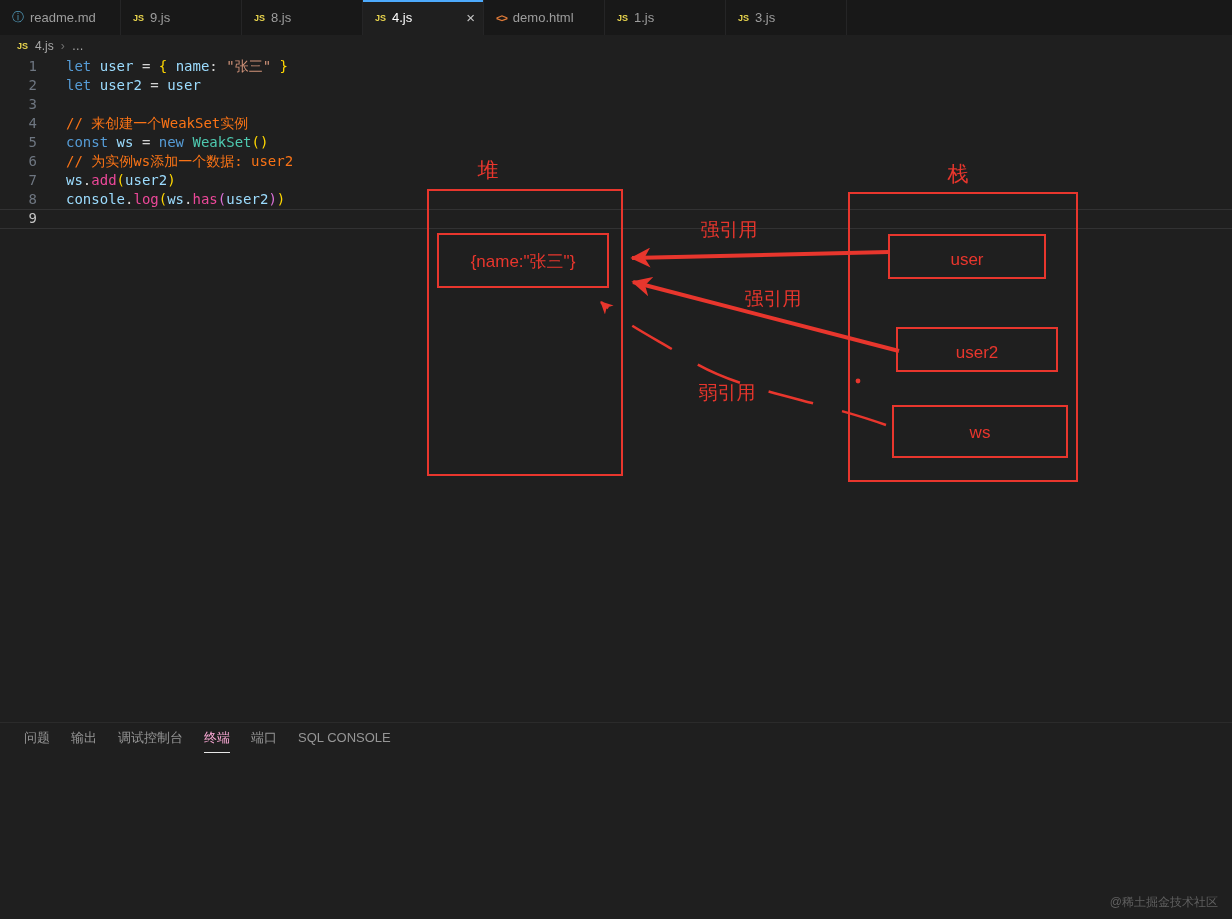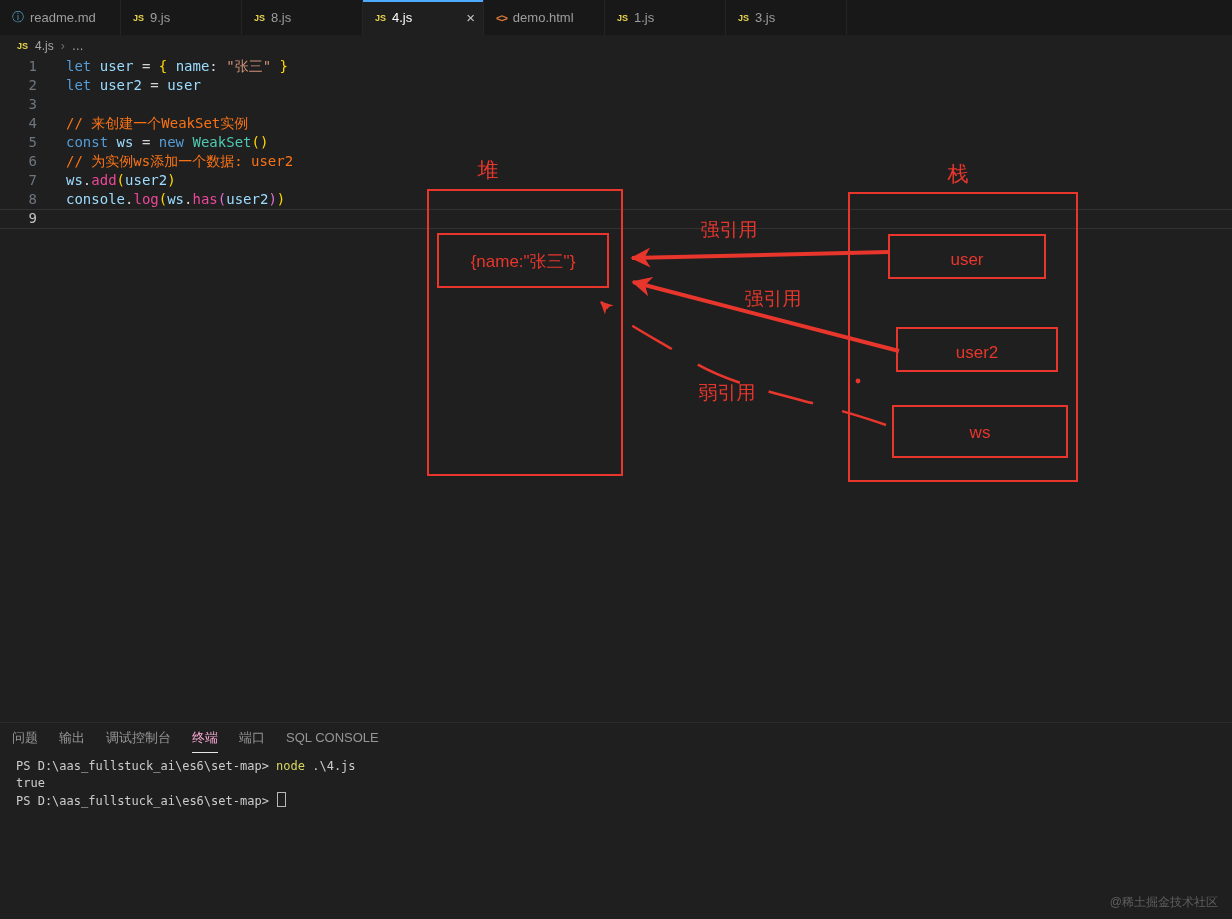--- a/index.html
+++ b/index.html
@@ -42,21 +42,21 @@
   .dg-box{fill:none;stroke:var(--anno);stroke-width:2;}
   .dg-arrow{stroke:var(--anno);stroke-width:4;}
   .dg-dash{fill:none;stroke:var(--anno);stroke-width:2.5;stroke-dasharray:46 30;}
   .dg-title{fill:var(--anno);font-size:21px;text-anchor:middle;font-family:"Liberation Sans",sans-serif;}
   .dg-text{fill:var(--anno);font-size:17px;text-anchor:middle;font-family:"Liberation Sans",sans-serif;}
   .dg-label{fill:var(--anno);font-size:19px;text-anchor:middle;font-family:"Liberation Sans",sans-serif;}
 
   
   .panel{position:absolute;top:722px;left:0;width:100%;height:197px;background:#1f1f1f;
        border-top:1px solid #2b2b2b;z-index:4;box-sizing:border-box;}
-  .panel-tabs{display:flex;gap:21px;height:30px;align-items:stretch;padding-left:12px;}
+  .panel-tabs{display:flex;gap:21px;height:30px;align-items:stretch;padding-left:24px;}
   .ptab{display:flex;align-items:center;font-size:13px;color:#969696;cursor:pointer;
        border-bottom:1px solid transparent;box-sizing:border-box;white-space:nowrap;}
   .ptab.active{color:#f9a8d4;border-bottom:1px solid #e7e7e7;}
   .terminal{padding:5px 0 0 16px;font-family:"DejaVu Sans Mono",monospace;font-size:12px;
        line-height:17px;color:#cccccc;}
   .tline{height:17px;white-space:pre;}
   .tm-p{color:#cccccc}.tm-y{color:#d7d75f}.tm-w{color:#cccccc}
   .cursor{display:inline-block;width:7px;height:13px;border:1px solid #b8b8b8;
        vertical-align:-2px;margin-left:1px;}
 
@@ -182,21 +182,16 @@
 
   <div class="panel">
     <div class="panel-tabs">
         <div class="ptab">问题</div>
         <div class="ptab">输出</div>
         <div class="ptab">调试控制台</div>
         <div class="ptab active">终端</div>
         <div class="ptab">端口</div>
         <div class="ptab">SQL CONSOLE</div>
       </div>
-    <div class="terminal">
-        <div class="tline"><span class="tm-p">PS D:\aas_fullstuck_ai\es6\set-map&gt; </span><span class="tm-y">node</span><span class="tm-w"> .\4.js</span></div>
-        <div class="tline"><span class="tm-w">true</span></div>
-        <div class="tline"><span class="tm-p">PS D:\aas_fullstuck_ai\es6\set-map&gt; </span><span class="cursor"></span></div>
-      </div>
   </div>
 
   <div class="watermark">@稀土掘金技术社区</div>
 </div>
 
 </body></html>

